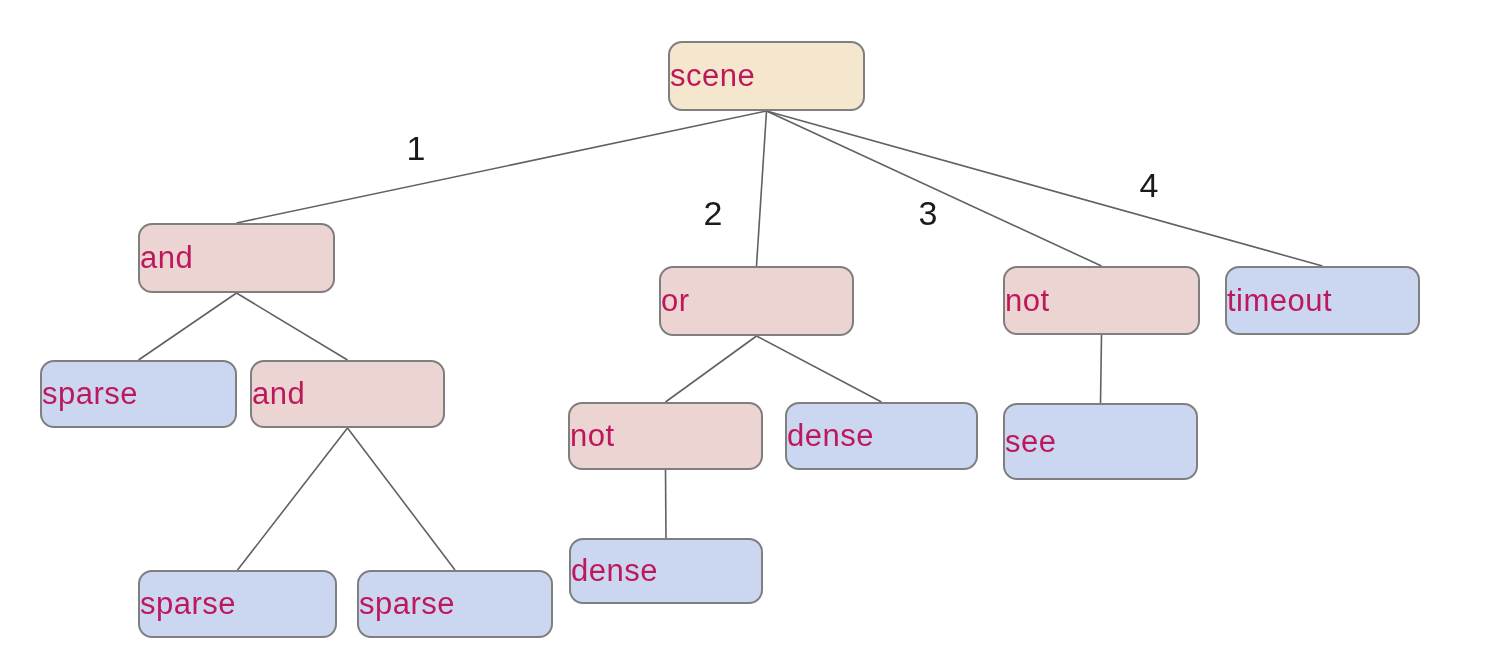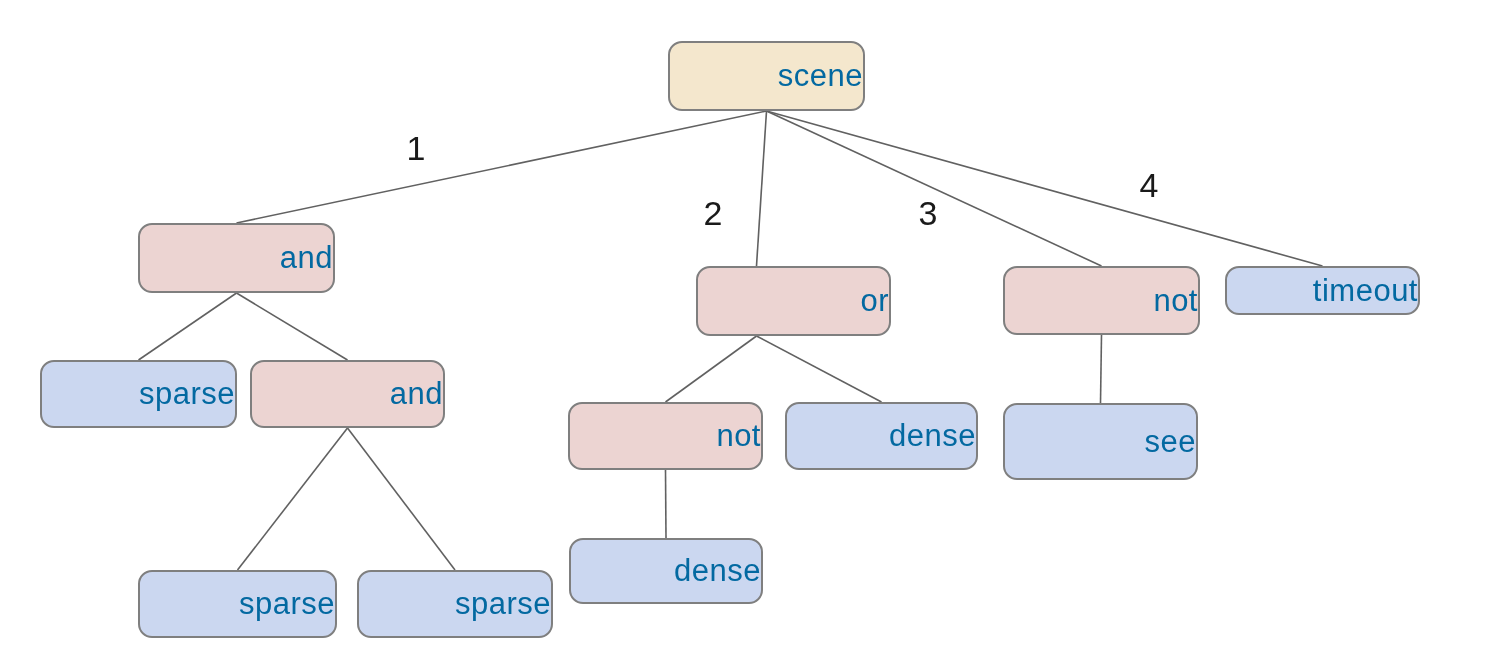--- a/index.html
+++ b/index.html
@@ -23,23 +23,23 @@
     height: 662px;
     pointer-events: none;
   }
   .tree-node {
     position: absolute;
     box-sizing: border-box;
     border: 2px solid #7f7f7f;
     border-radius: 14px;
     display: flex;
     align-items: center;
-    justify-content: flex-end;
+    justify-content: flex-start;
     font-size: 31px;
-    color: #0369a1;
+    color: #be185d;
     letter-spacing: 0.5px;
     user-select: none;
   }
   .edge-label {
     position: absolute;
     transform: translate(-50%, -50%);
     font-size: 34px;
     color: #1a1a1a;
     user-select: none;
   }
@@ -62,27 +62,27 @@
       <line x1="665.5" y1="470" x2="666" y2="538" stroke="#616161" stroke-width="1.6"></line>
       <line x1="1101.5" y1="335" x2="1100.5" y2="403" stroke="#616161" stroke-width="1.6"></line>
     </svg>
   <div id="nodes-layer">
       <div class="tree-node" style="left: 668px; top: 41px; width: 197px; height: 70px; background: rgb(244, 231, 205); border-color: rgb(127, 127, 127);">
         <span>scene</span>
       </div>
       <div class="tree-node" style="left: 138px; top: 223px; width: 197px; height: 70px; background: rgb(236, 212, 210); border-color: rgb(127, 127, 127);">
         <span>and</span>
       </div>
-      <div class="tree-node" style="left: 696px; top: 266px; width: 195px; height: 70px; background: rgb(236, 212, 210); border-color: rgb(127, 127, 127); padding-left: 16px;">
+      <div class="tree-node" style="left: 659px; top: 266px; width: 195px; height: 70px; background: rgb(236, 212, 210); border-color: rgb(127, 127, 127);">
         <span>or</span>
       </div>
       <div class="tree-node" style="left: 1003px; top: 266px; width: 197px; height: 69px; background: rgb(236, 212, 210); border-color: rgb(127, 127, 127);">
         <span>not</span>
       </div>
-      <div class="tree-node" style="left: 1225px; top: 266px; width: 195px; height: 49px; background: rgb(203, 215, 240); border-color: rgb(127, 127, 127);">
+      <div class="tree-node" style="left: 1225px; top: 266px; width: 195px; height: 69px; background: rgb(203, 215, 240); border-color: rgb(127, 127, 127);">
         <span>timeout</span>
       </div>
       <div class="tree-node" style="left: 40px; top: 360px; width: 197px; height: 68px; background: rgb(203, 215, 240); border-color: rgb(127, 127, 127);">
         <span>sparse</span>
       </div>
       <div class="tree-node" style="left: 250px; top: 360px; width: 195px; height: 68px; background: rgb(236, 212, 210); border-color: rgb(127, 127, 127);">
         <span>and</span>
       </div>
       <div class="tree-node" style="left: 568px; top: 402px; width: 195px; height: 68px; background: rgb(236, 212, 210); border-color: rgb(127, 127, 127);">
         <span>not</span>

